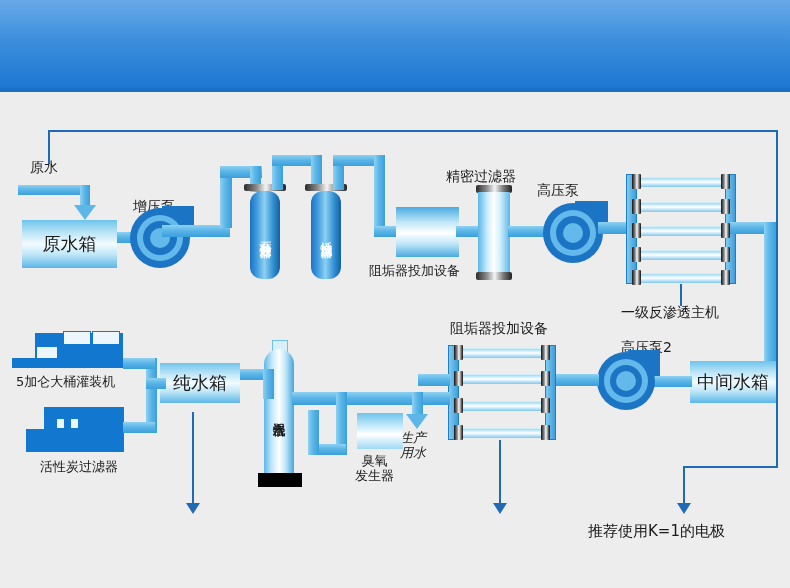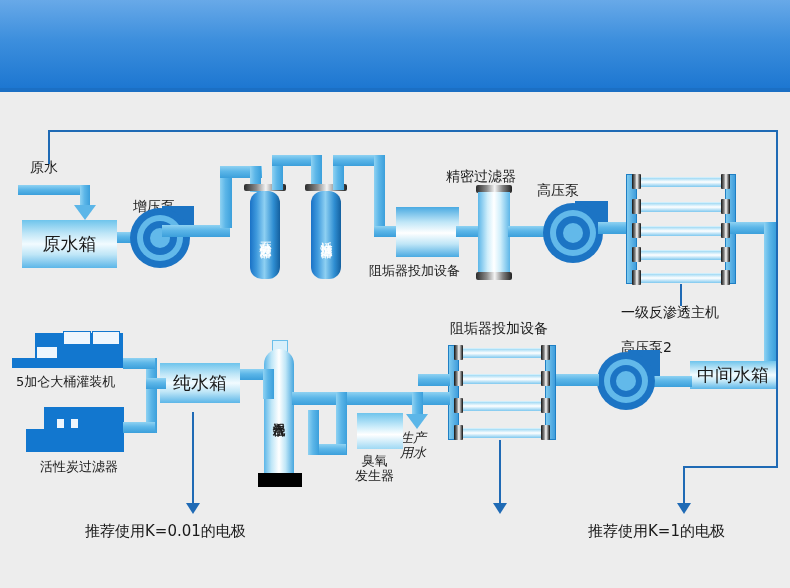--- a/index.html
+++ b/index.html
@@ -233,21 +233,21 @@
     <div class="mend" style="left:6px;top:96px;"></div>
     <div class="mend" style="left:95px;top:96px;"></div>
   </div>
   <div class="lbl big" style="left:621px;top:304px;">一级反渗透主机</div>
 
   <div class="pipe h" style="left:730px;top:222px;width:46px;height:12px;"></div>
   <div class="pipe v" style="left:764px;top:222px;width:12px;height:145px;"></div>
 
   <div class="sline" style="left:680px;top:284px;width:2px;height:22px;"></div>
 
-  <div class="tank" style="left:690px;top:361px;width:86px;height:28px;">
+  <div class="tank" style="left:690px;top:361px;width:86px;height:42px;">
     <span>中间水箱</span>
   </div>
   <div class="pipe h" style="left:650px;top:376px;width:42px;height:11px;"></div>
 
   <div class="lbl big" style="left:598px;top:339px;margin-left:23px;">高压泵2</div>
   <div class="pump" style="left:597px;top:352px;width:58px;height:58px;">
     <div class="outlet" style="left:31px;top:-2px;width:32px;height:26px;"></div>
     <div class="volute"></div>
     <div class="ring2" style="left:7px;top:7px;width:44px;height:44px;"></div>
     <div class="ring3" style="left:13px;top:13px;width:32px;height:32px;"></div>
@@ -317,16 +317,15 @@
   <div class="mach" style="left:26px;top:429px;width:98px;height:23px;"></div>
   <div class="mach-white" style="left:56px;top:418px;width:9px;height:11px;"></div>
   <div class="mach-white" style="left:70px;top:418px;width:9px;height:11px;"></div>
   <div class="lbl" style="left:40px;top:458px;">活性炭过滤器</div>
 
   <div class="pipe v" style="left:146px;top:358px;width:11px;height:75px;"></div>
   <div class="pipe h" style="left:146px;top:378px;width:20px;height:11px;"></div>
   <div class="pipe h" style="left:123px;top:358px;width:32px;height:11px;"></div>
   <div class="pipe h" style="left:123px;top:422px;width:32px;height:11px;"></div>
 
-  <div class="foot" style="left:85px;top:522px;">推荐使用K=0.01的电极</div>
   <div class="foot" style="left:588px;top:522px;">推荐使用K=1的电极</div>
 
 </div>
 
 </body></html>

